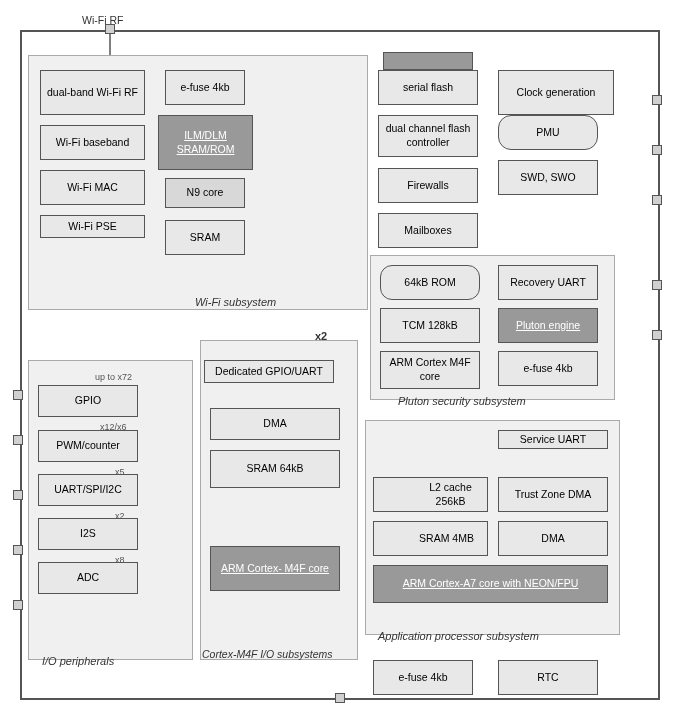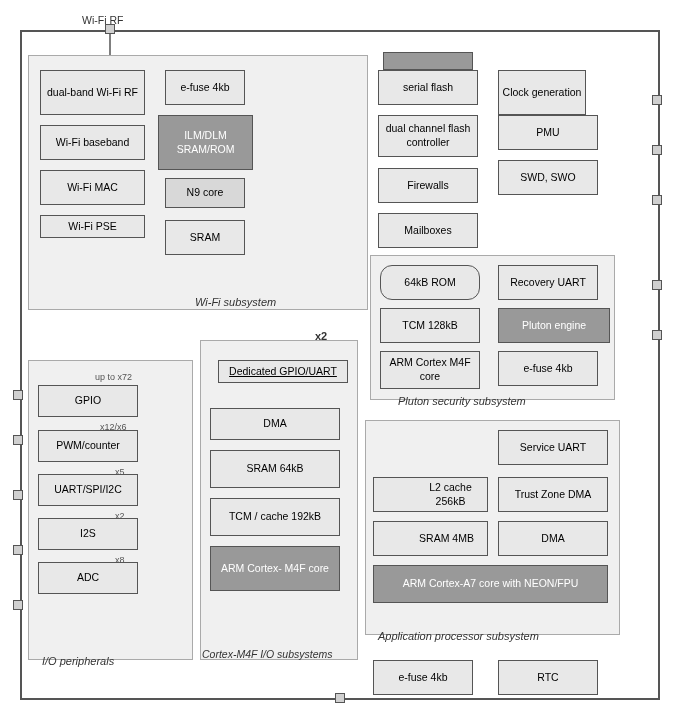--- a/index.html
+++ b/index.html
@@ -35,20 +35,21 @@
       display: flex;
       align-items: center;
       justify-content: center;
       text-align: center;
       line-height: 1.3;
       font-size: 10.5px;
     }
     .block-dark {
       background: #999;
       color: #fff;
+      text-decoration: underline;
     }
     .block-light {
       background: #d8d8d8;
     }
     
     .subsystem {
       position: absolute;
       border: 1.5px solid #aaa;
       background: #f0f0f0;
     }
@@ -153,31 +154,31 @@
 
   <div class="connector" style="top:693px; left:335px;"></div>
 
   <div style="position:absolute; top:52px; left:378px;">
     <div class="block block-dark" style="width:90px; height:18px; position:relative; top:0; left:5px;"></div>
     <div class="block" style="width:100px; height:35px; margin-top:0;">
       <span>serial flash</span>
     </div>
   </div>
 
-  <div class="block" style="top:70px; left:498px; width:88px; height:45px;">
+  <div class="block" style="top:70px; left:498px; width:116px; height:45px;">
     <span>Clock
 generation</span>
   </div>
 
   <div class="block" style="top:115px; left:378px; width:100px; height:42px;">
     <span>dual channel
 flash controller</span>
   </div>
 
-  <div class="block" style="top:115px; left:498px; width:100px; height:35px;">
+  <div class="block" style="top:115px; left:498px; width:100px; height:35px;border-radius:13px;">
     <span>PMU</span>
   </div>
 
   <div class="block" style="top:168px; left:378px; width:100px; height:35px;">
     <span>Firewalls</span>
   </div>
 
   <div class="block" style="top:160px; left:498px; width:100px; height:35px;">
     <span>SWD, SWO</span>
   </div>
@@ -195,21 +196,21 @@
 
   <div class="block" style="top:265px; left:498px; width:100px; height:35px;">
     <span>Recovery
 UART</span>
   </div>
 
   <div class="block" style="top:308px; left:380px; width:100px; height:35px;">
     <span>TCM 128kB</span>
   </div>
 
-  <div class="block block-dark" style="top:308px; left:498px; width:112px; height:35px;">
+  <div class="block block-dark" style="top:308px; left:498px; width:100px; height:35px;">
     <span>Pluton engine</span>
   </div>
 
   <div class="block" style="top:351px; left:380px; width:100px; height:38px;">
     <span>ARM Cortex
 M4F core</span>
   </div>
 
   <div class="block" style="top:351px; left:498px; width:100px; height:35px;">
     <span>e-fuse
@@ -250,49 +251,45 @@
   </div>
 
   <div class="subsystem" style="top:340px; left:200px; width:158px; height:320px;"></div>
   <div class="subsystem-label" style="top:648px; left:202px; font-size:10.5px;">
     <span>Cortex-M4F
 I/O subsystems</span>
   </div>
 
   <div style="position:absolute; top:330px; left:315px; font-size:11px; font-weight:bold; color:#333;">x2</div>
 
-  <div class="block" style="top:360px; left:218px; width:130px; height:23px;text-decoration:underline;">
+  <div class="block" style="top:360px; left:204px; width:130px; height:23px;">
     <span>Dedicated
 GPIO/UART</span>
   </div>
 
   <div class="block" style="top:408px; left:210px; width:130px; height:32px;">
     <span>DMA</span>
   </div>
 
   <div class="block" style="top:450px; left:210px; width:130px; height:38px;">
     <span>SRAM
 64kB</span>
   </div>
 
-  <div class="block" style="top:498px; left:210px; width:130px; height:38px;">
-    <span>TCM / cache
-192kB</span>
-  </div>
 
   <div class="block block-dark" style="top:546px; left:210px; width:130px; height:45px;">
     <span>ARM Cortex-
 M4F core</span>
   </div>
 
   <div class="subsystem" style="top:420px; left:365px; width:255px; height:215px;"></div>
   <div class="subsystem-label" style="top:630px; left:378px;">Application processor subsystem</div>
 
 
-  <div class="block" style="top:430px; left:498px; width:110px; height:35px;">
+  <div class="block" style="top:430px; left:498px; width:110px; height:19px;">
     <span>Service UART</span>
   </div>
 
   <div class="block" style="top:477px; left:373px; width:115px; height:35px;padding-left:40px;">
     <span>L2 cache
 256kB</span>
   </div>
 
   <div class="block" style="top:477px; left:498px; width:110px; height:35px;">
     <span>Trust Zone

